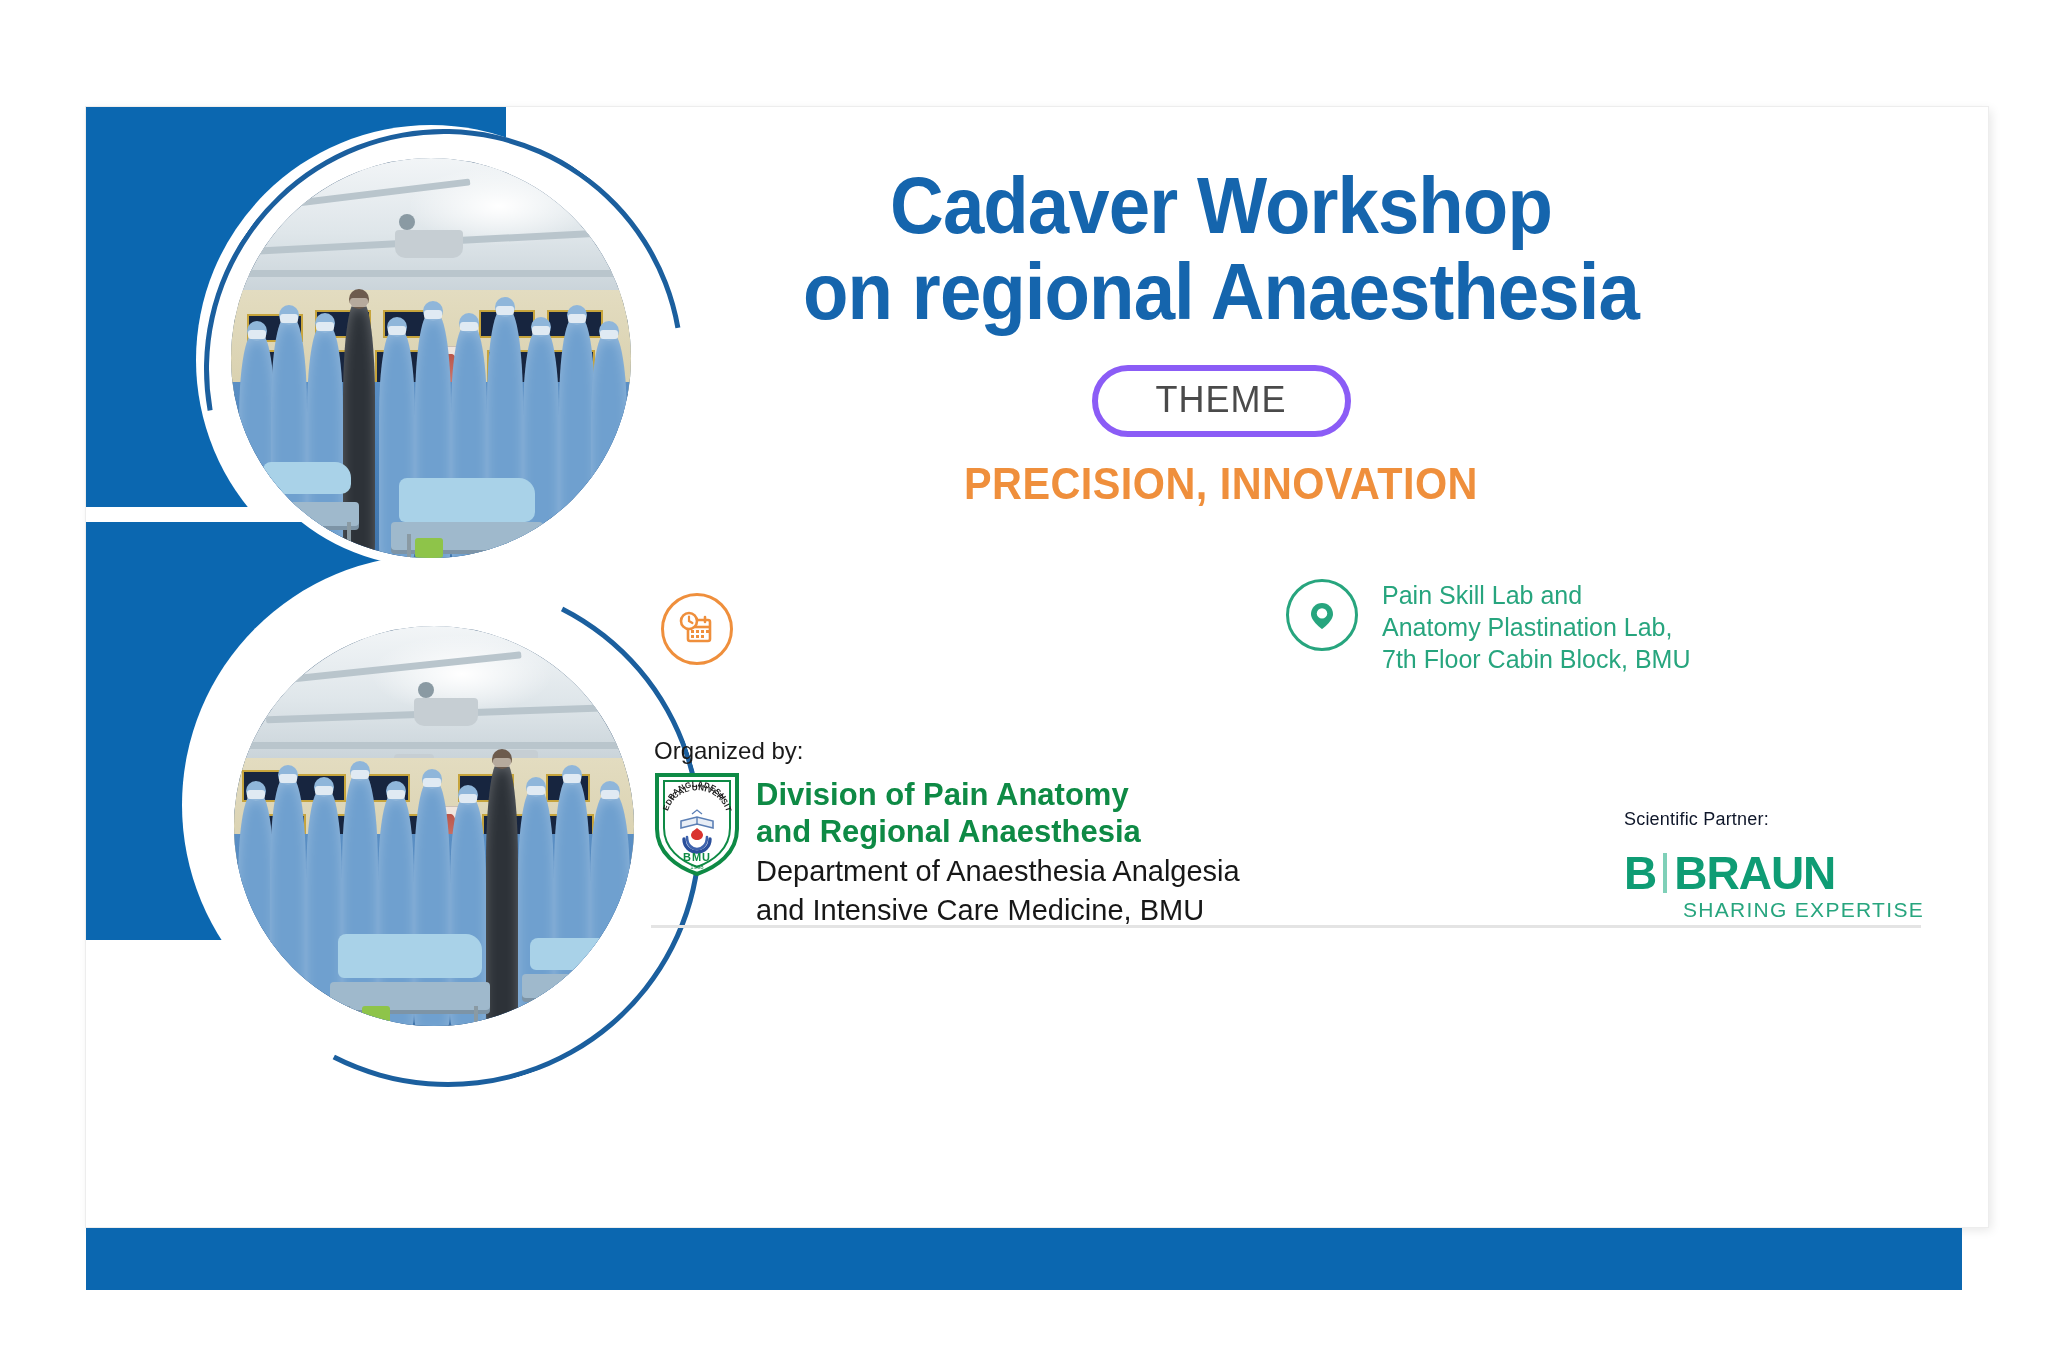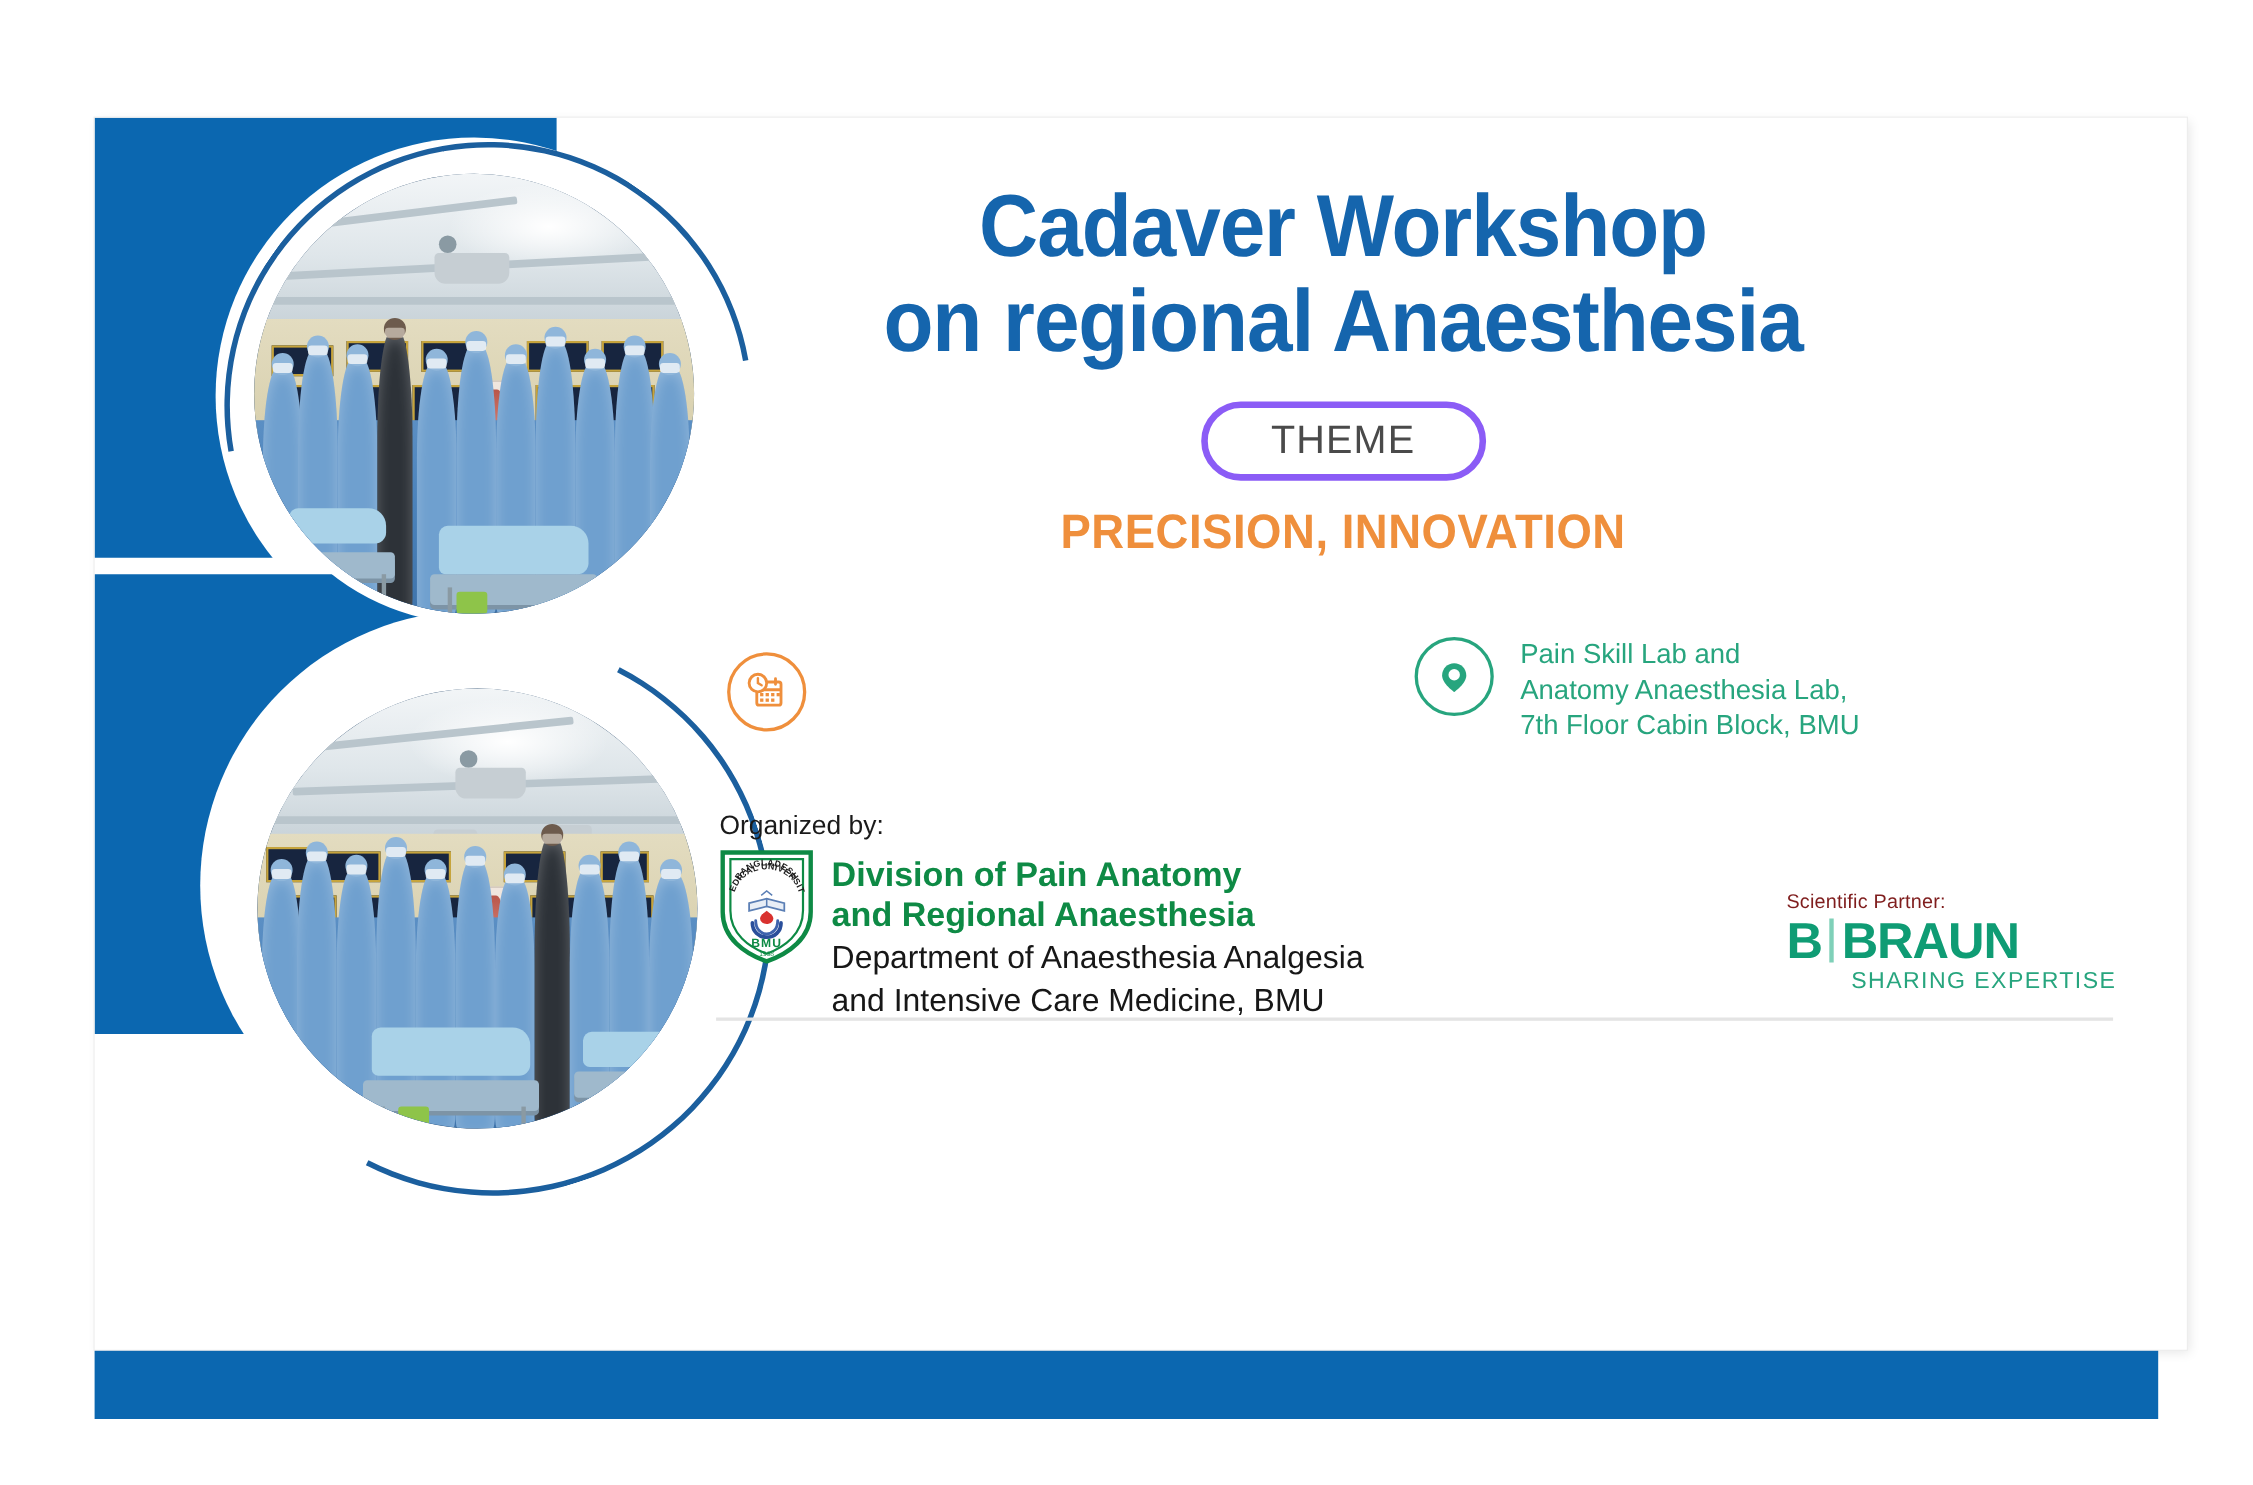--- a/index.html
+++ b/index.html
@@ -140,21 +140,21 @@
   
   .org{position:absolute;left:0;top:630px;width:1406px;}
   .org-label{position:absolute;left:98px;top:0;color:#1a1a1a;font-size:24px;}
   .org-logo{position:absolute;left:95px;top:30px;width:92px;height:112px;}
   .org-lines{position:absolute;left:200px;top:40px;}
   .org-l1{color:#0e8a45;font-weight:700;font-size:31px;line-height:1.18;white-space:nowrap;}
   .org-l2{color:#171717;font-size:29px;line-height:1.2;white-space:nowrap;margin-top:4px;}
   .org-rule{position:absolute;left:95px;top:188px;width:1270px;height:3px;background:#e4e4e4;}
   
   .partner{position:absolute;left:1068px;top:72px;width:300px;text-align:left;}
-  .pt-label{color:#7f1d1d;font-size:18px;letter-spacing:.2px;margin-bottom:2px;}
+  .pt-label{color:#0f172a;font-size:18px;letter-spacing:.2px;margin-bottom:20px;}
   .pt-name{display:flex;align-items:baseline;gap:0;}
   .pt-b{color:#0f9c74;font-weight:700;font-size:46px;letter-spacing:-1px;line-height:1;}
   .pt-bar{width:4px;height:40px;background:#7fd0b8;margin:0 7px;align-self:center;}
   .pt-braun{color:#0f9c74;font-weight:700;font-size:46px;letter-spacing:-1px;line-height:1;text-align:center;}
   .pt-sub{color:#27a57e;font-size:21px;letter-spacing:1.3px;margin-top:2px;text-align:right;}
   
   .bottombar{position:absolute;left:86px;top:1228px;width:1876px;height:62px;background:#0b67b0;}
 </style>
 </head>
 <body>
@@ -305,21 +305,21 @@
 
         <div class="info info-loc">
           <span class="ic ic-loc">
             <svg width="36" height="40" viewBox="0 0 36 40">
               <path d="M18 8 C11.9 8 7 12.9 7 19 C7 26.5 18 34 18 34 C18 34 29 26.5 29 19 C29 12.9 24.1 8 18 8 Z" fill="#27a57e"></path>
               <circle cx="18" cy="18.4" r="5.2" fill="#ffffff"></circle>
             </svg>
           </span>
           <span class="txt-loc">
             <span style="display:block">Pain Skill Lab and</span>
-            <span style="display:block">Anatomy Anaesthesia Lab,</span>
+            <span style="display:block">Anatomy Plastination Lab,</span>
             <span style="display:block">7th Floor Cabin Block, BMU</span>
           </span>
         </div>
 
       </div>
 
       <div class="org">
 
         <div class="org-label">Organized by:</div>
 

